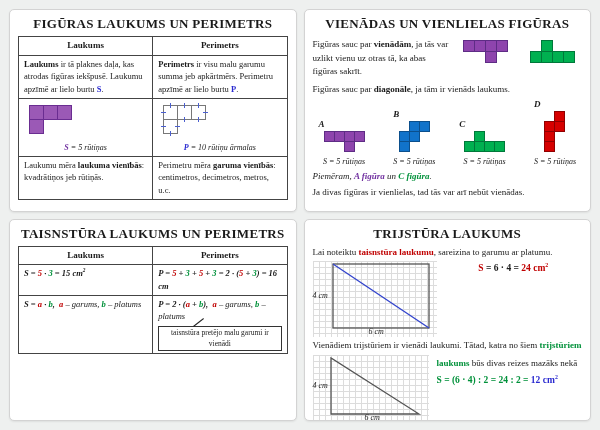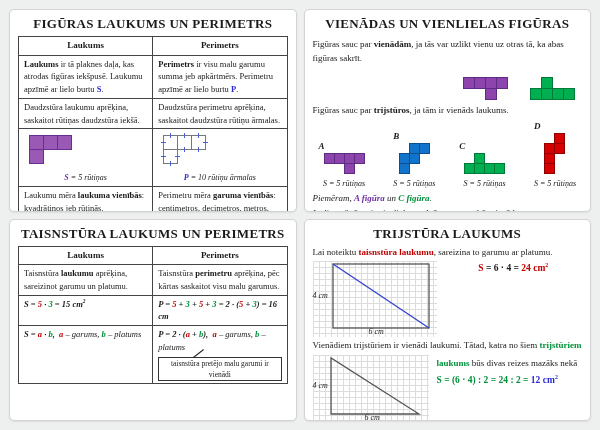--- a/index.html
+++ b/index.html
@@ -17,21 +17,21 @@
   
   table.tbl{width:100%;border-collapse:collapse;font-size:8.5px;line-height:1.5;}
   table.tbl th,table.tbl td{border:1px solid #444;padding:2px 5px;vertical-align:top;text-align:left;}
   table.tbl th{text-align:center;font-size:9px;padding:2px;}
   td.figcell{text-align:center;padding:5px 2px 3px;}
   .shape{display:inline-block;margin:4px 5px 2px;}
   .cap{font-size:8px;margin-top:2px;text-align:center;}
   td.formula{text-align:center;font-size:8.5px;padding:3px 2px;}
   
   .txt{font-size:9px;line-height:1.5;margin:2px 0;}
-  .p1row{display:flex;align-items:flex-end;gap:6px;flex-direction:column;}
+  .p1row{display:flex;align-items:flex-start;gap:6px;}
   .p1row .txt{flex:1 1 auto;}
   .p1figs{display:flex;align-items:center;gap:12px;padding-right:2px;}
   .abcd{display:flex;justify-content:space-between;align-items:flex-end;padding:1px 6px 2px;}
   .figitem{display:flex;flex-direction:column;align-items:center;}
   .figlabel{align-self:flex-start;font-size:9px;font-weight:bold;font-style:italic;margin-bottom:-2px;}
   .figcap{font-size:8px;font-style:italic;margin-top:3px;}
   
   .gfig{position:relative;flex:0 0 auto;
         background-image:linear-gradient(#dcdcdc 1px,transparent 1px),
                          linear-gradient(90deg,#dcdcdc 1px,transparent 1px);
@@ -57,24 +57,20 @@
     <h2 class="title">FIGŪRAS LAUKUMS UN PERIMETRS</h2>
     <table class="tbl">
       <tbody>
           <tr>
         <th style="width:50%">Laukums</th>
         <th>Perimetrs</th>
       </tr>
       <tr>
         <td><span class="b">Laukums</span><span> ir tā plaknes daļa, kas atrodas figūras iekšpusē. Laukumu apzīmē ar lielo burtu </span><span class="b blue">S</span><span>.</span></td>
         <td><span class="b">Perimetrs</span><span> ir visu malu garumu summa jeb apkārtmērs. Perimetru apzīmē ar lielo burtu </span><span class="b blue">P</span><span>.</span></td>
-      </tr>
-      <tr>
-        <td>Daudzstūra laukumu aprēķina, saskaitot rūtiņas daudzstūra iekšā.</td>
-        <td>Daudzstūra perimetru aprēķina, saskaitot daudzstūra rūtiņu ārmalas.</td>
       </tr>
       <tr>
         <td class="figcell">
           <div class="shape" style="position: relative; width: 43px; height: 29px;"><div style="position: absolute; box-sizing: border-box; left: 0px; top: 0px; width: 15px; height: 15px; background: rgb(155, 89, 182); border: 1px solid rgb(106, 45, 145);"></div><div style="position: absolute; box-sizing: border-box; left: 14px; top: 0px; width: 15px; height: 15px; background: rgb(155, 89, 182); border: 1px solid rgb(106, 45, 145);"></div><div style="position: absolute; box-sizing: border-box; left: 28px; top: 0px; width: 15px; height: 15px; background: rgb(155, 89, 182); border: 1px solid rgb(106, 45, 145);"></div><div style="position: absolute; box-sizing: border-box; left: 0px; top: 14px; width: 15px; height: 15px; background: rgb(155, 89, 182); border: 1px solid rgb(106, 45, 145);"></div></div>
           <div class="cap"><span class="b i purple">S</span><span class="i"> = 5 rūtiņas</span></div>
         </td>
         <td class="figcell">
           <div class="shape" style="position: relative; width: 43px; height: 29px;"><div style="position: absolute; box-sizing: border-box; left: 0px; top: 0px; width: 15px; height: 15px; background: rgb(255, 255, 255); border: 1px solid rgb(119, 119, 119);"></div><div style="position: absolute; background: rgb(74, 95, 208); left: 7px; top: -2px; width: 1px; height: 5px;"></div><div style="position: absolute; background: rgb(74, 95, 208); left: -2px; top: 7px; width: 5px; height: 1px;"></div><div style="position: absolute; box-sizing: border-box; left: 14px; top: 0px; width: 15px; height: 15px; background: rgb(255, 255, 255); border: 1px solid rgb(119, 119, 119);"></div><div style="position: absolute; background: rgb(74, 95, 208); left: 21px; top: -2px; width: 1px; height: 5px;"></div><div style="position: absolute; background: rgb(74, 95, 208); left: 21px; top: 12px; width: 1px; height: 5px;"></div><div style="position: absolute; box-sizing: border-box; left: 28px; top: 0px; width: 15px; height: 15px; background: rgb(255, 255, 255); border: 1px solid rgb(119, 119, 119);"></div><div style="position: absolute; background: rgb(74, 95, 208); left: 35px; top: -2px; width: 1px; height: 5px;"></div><div style="position: absolute; background: rgb(74, 95, 208); left: 35px; top: 12px; width: 1px; height: 5px;"></div><div style="position: absolute; background: rgb(74, 95, 208); left: 40px; top: 7px; width: 5px; height: 1px;"></div><div style="position: absolute; box-sizing: border-box; left: 0px; top: 14px; width: 15px; height: 15px; background: rgb(255, 255, 255); border: 1px solid rgb(119, 119, 119);"></div><div style="position: absolute; background: rgb(74, 95, 208); left: 7px; top: 26px; width: 1px; height: 5px;"></div><div style="position: absolute; background: rgb(74, 95, 208); left: -2px; top: 21px; width: 5px; height: 1px;"></div><div style="position: absolute; background: rgb(74, 95, 208); left: 12px; top: 21px; width: 5px; height: 1px;"></div></div>
           <div class="cap"><span class="b i blue">P</span><span class="i"> = 10 rūtiņu ārmalas</span></div>
         </td>
@@ -101,21 +97,21 @@
           </div>
         <div class="shape" style="position: relative; width: 45px; height: 23px;">
             <div style="position: absolute; box-sizing: border-box; left: 11px; top: 0px; width: 12px; height: 12px; background: rgb(0, 176, 80); border: 1px solid rgb(0, 120, 58);"></div>
             <div style="position: absolute; box-sizing: border-box; left: 0px; top: 11px; width: 12px; height: 12px; background: rgb(0, 176, 80); border: 1px solid rgb(0, 120, 58);"></div>
             <div style="position: absolute; box-sizing: border-box; left: 11px; top: 11px; width: 12px; height: 12px; background: rgb(0, 176, 80); border: 1px solid rgb(0, 120, 58);"></div>
             <div style="position: absolute; box-sizing: border-box; left: 22px; top: 11px; width: 12px; height: 12px; background: rgb(0, 176, 80); border: 1px solid rgb(0, 120, 58);"></div>
             <div style="position: absolute; box-sizing: border-box; left: 33px; top: 11px; width: 12px; height: 12px; background: rgb(0, 176, 80); border: 1px solid rgb(0, 120, 58);"></div>
           </div>
       </div>
     </div>
-    <p class="txt"><span>Figūras sauc par </span><span class="b">trijstūros</span><span>, ja tām ir vienāds laukums.</span></p>
+    <p class="txt"><span>Figūras sauc par </span><span class="b">diagonāle</span><span>, ja tām ir vienāds laukums.</span></p>
     <div class="abcd">
       <div class="figitem">
         <div class="figlabel">A</div>
         <div class="shape" style="position: relative; width: 41px; height: 21px;">
             <div style="position: absolute; box-sizing: border-box; left: 0px; top: 0px; width: 11px; height: 11px; background: rgb(142, 68, 173); border: 1px solid rgb(94, 44, 133);"></div>
             <div style="position: absolute; box-sizing: border-box; left: 10px; top: 0px; width: 11px; height: 11px; background: rgb(142, 68, 173); border: 1px solid rgb(94, 44, 133);"></div>
             <div style="position: absolute; box-sizing: border-box; left: 20px; top: 0px; width: 11px; height: 11px; background: rgb(142, 68, 173); border: 1px solid rgb(94, 44, 133);"></div>
             <div style="position: absolute; box-sizing: border-box; left: 30px; top: 0px; width: 11px; height: 11px; background: rgb(142, 68, 173); border: 1px solid rgb(94, 44, 133);"></div>
             <div style="position: absolute; box-sizing: border-box; left: 20px; top: 10px; width: 11px; height: 11px; background: rgb(142, 68, 173); border: 1px solid rgb(94, 44, 133);"></div>
           </div>
@@ -160,24 +156,20 @@
 
   </section>
 
   <section class="card">
     <h2 class="title">TAISNSTŪRA LAUKUMS UN PERIMETRS</h2>
     <table class="tbl">
       <tbody>
           <tr>
         <th style="width:50%">Laukums</th>
         <th>Perimetrs</th>
-      </tr>
-      <tr>
-        <td><span>Taisnstūra </span><span class="b">laukumu</span><span> aprēķina, sareizinot garumu un platumu.</span></td>
-        <td><span>Taisnstūra </span><span class="b">perimetru</span><span> aprēķina, pēc kārtas saskaitot visu malu garumus.</span></td>
       </tr>
       <tr>
         <td class="formula"><span class="b i">S = </span><span class="b i red">5</span><span class="b i"> · </span><span class="b i green">3</span><span class="b i"> = 15 cm</span><span class="b i sup">2</span></td>
         <td class="formula"><span class="b i">P = </span><span class="b i red">5</span><span class="b i"> + </span><span class="b i green">3</span><span class="b i"> + </span><span class="b i red">5</span><span class="b i"> + </span><span class="b i green">3</span><span class="b i"> = 2 · (</span><span class="b i red">5</span><span class="b i"> + </span><span class="b i green">3</span><span class="b i">) = 16 cm</span></td>
       </tr>
       <tr>
         <td class="formula"><span class="b i">S = </span><span class="b i red">a</span><span class="b i"> · </span><span class="b i green">b</span><span class="b i">, </span><span class="b i red">a</span><span class="i"> – garums, </span><span class="b i green">b</span><span class="i"> – platums</span></td>
         <td class="formula">
           <div><span class="b i">P = 2 · (</span><span class="b i red">a</span><span class="b i"> + </span><span class="b i green">b</span><span class="b i">), </span><span class="b i red">a</span><span class="i"> – garums, </span><span class="b i green">b</span><span class="i"> – platums</span></div>
           <div class="callwrap">

